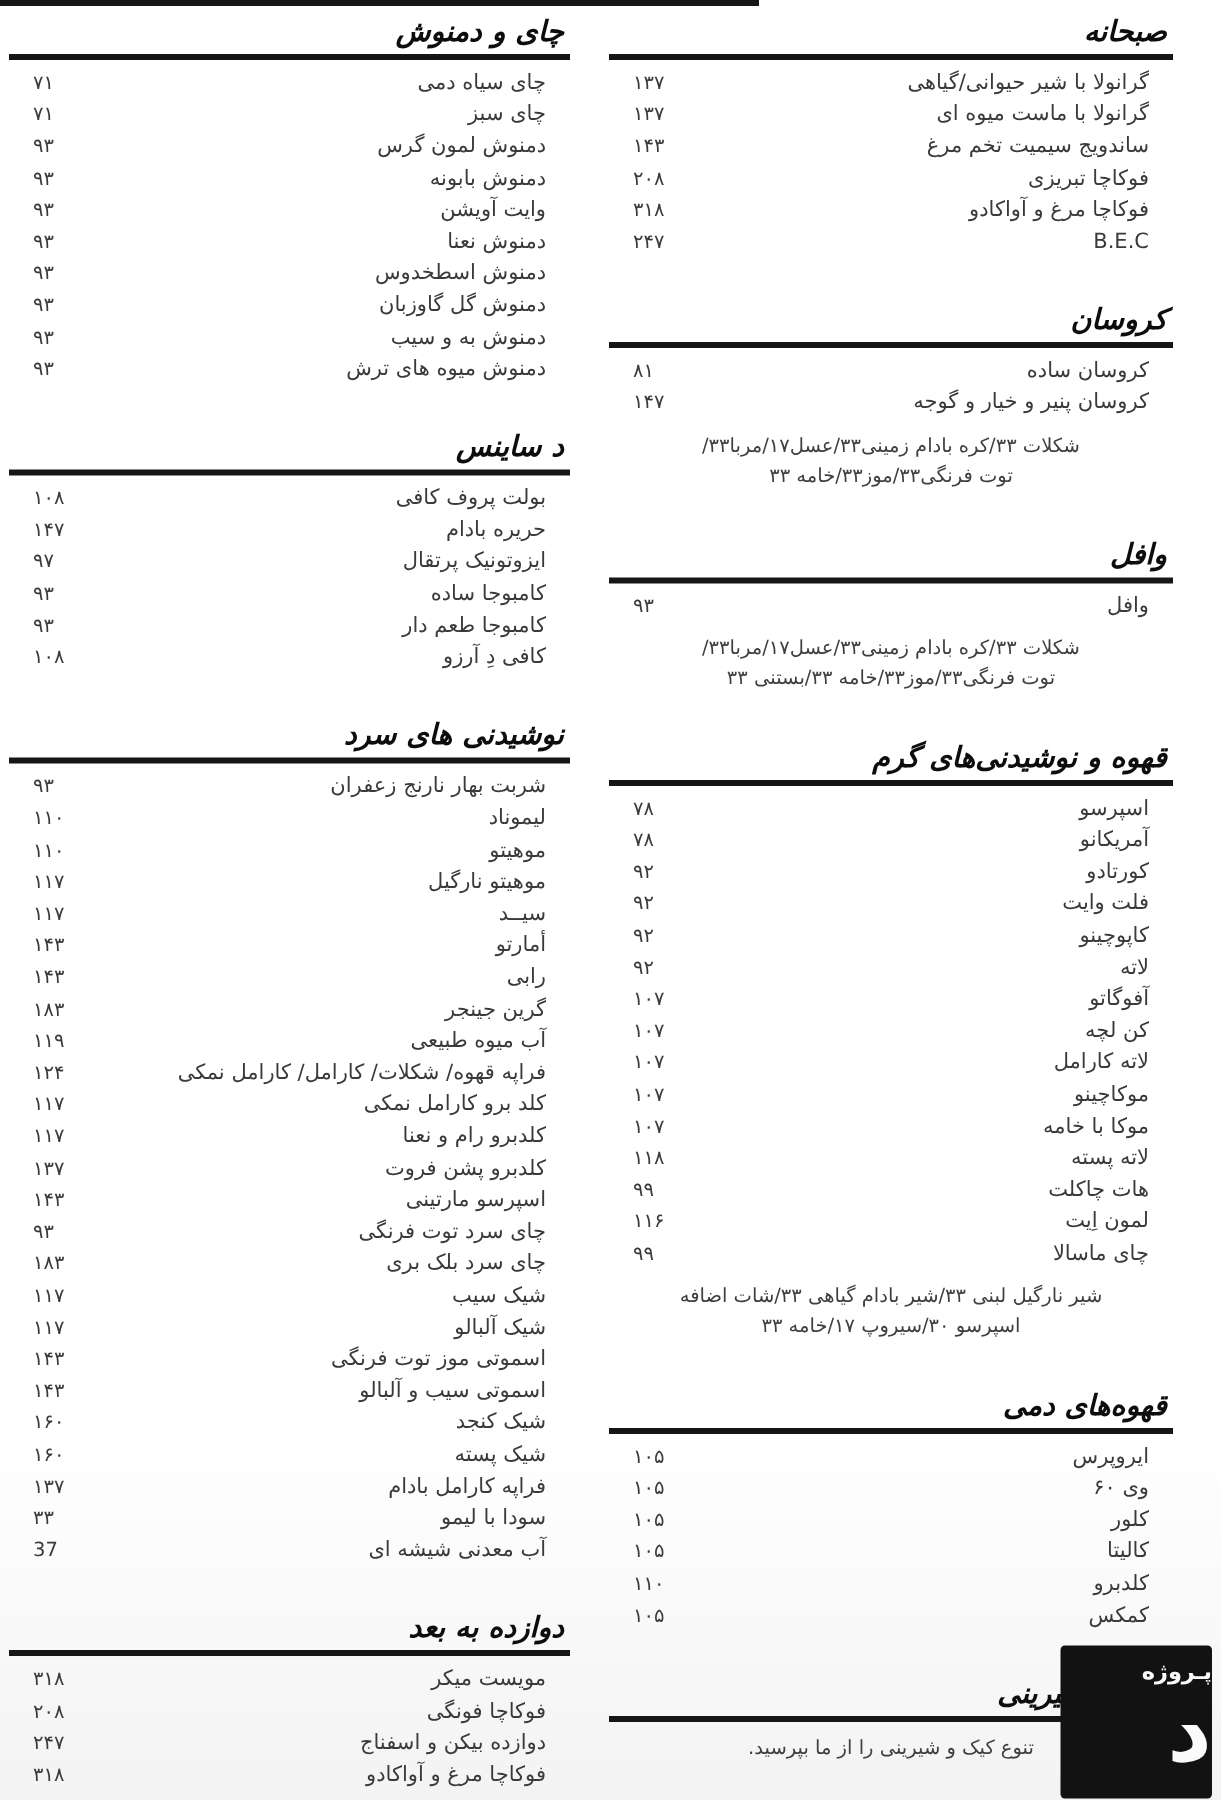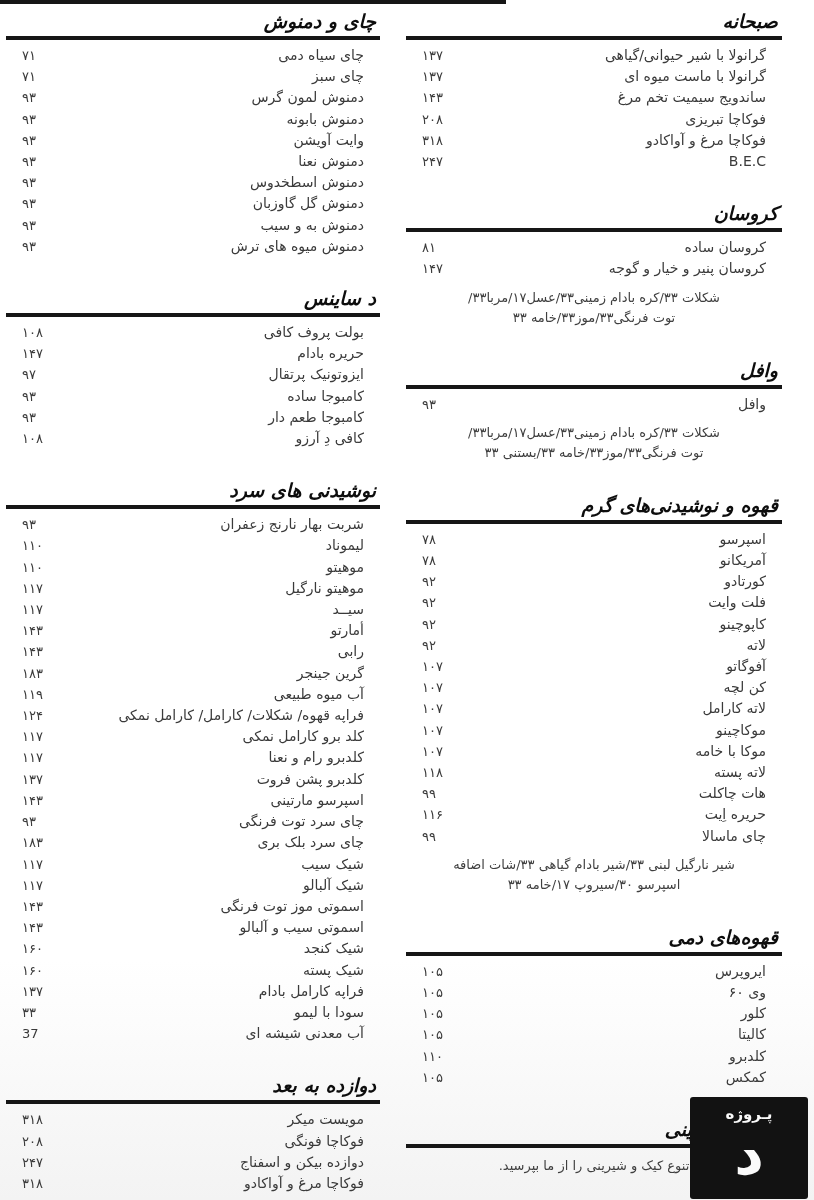--- a/index.html
+++ b/index.html
@@ -29,23 +29,23 @@
     padding:0 16px;line-height:20.2px;
   }
   .item-name{font-size:14px;color:#3a3a3a;white-space:nowrap;}
   .item-price{font-size:13px;color:#3a3a3a;white-space:nowrap;}
   .note{
     text-align:center;font-size:13px;color:#3f3f3f;line-height:20.5px;
     margin-top:0;padding:0 8px;
   }
   .rule + .note, .row + .note{margin-top:8px;}
   .logo{
-    position:absolute;top:1097px;right:6px;width:118px;height:102px;
+    position:absolute;top:1097px;right:6px;width:101px;height:102px;
     background:#121212;border-radius:3px;
-    display:flex;flex-direction:column;align-items:center;
+    display:flex;flex-direction:column;align-items:flex-start;
     color:#fafafa;
   }
   .logo-wordmark{font-size:15px;font-weight:bold;line-height:1;margin-top:10px;}
   .logo-letter{font-size:58px;line-height:1;margin-top:3px;font-weight:bold;}
 </style>
 </head>
 <body>
 
 <div class="page">
 
@@ -153,21 +153,21 @@
         </div>
         <div class="row">
           <span class="item-name">لاته پسته</span>
           <span class="item-price">۱۱۸</span>
         </div>
         <div class="row">
           <span class="item-name">هات چاکلت</span>
           <span class="item-price">۹۹</span>
         </div>
         <div class="row">
-          <span class="item-name">حریره اِیت</span>
+          <span class="item-name">لمون اِیت</span>
           <span class="item-price">۱۱۶</span>
         </div>
         <div class="row">
           <span class="item-name">چای ماسالا</span>
           <span class="item-price">۹۹</span>
         </div>
         <div class="note">شیر نارگیل لبنی ۳۳/شیر بادام گیاهی ۳۳/شات اضافه</div>
         <div class="note">اسپرسو ۳۰/سیروپ ۱۷/خامه ۳۳</div>
       </div>
       <div class="menu-section">

